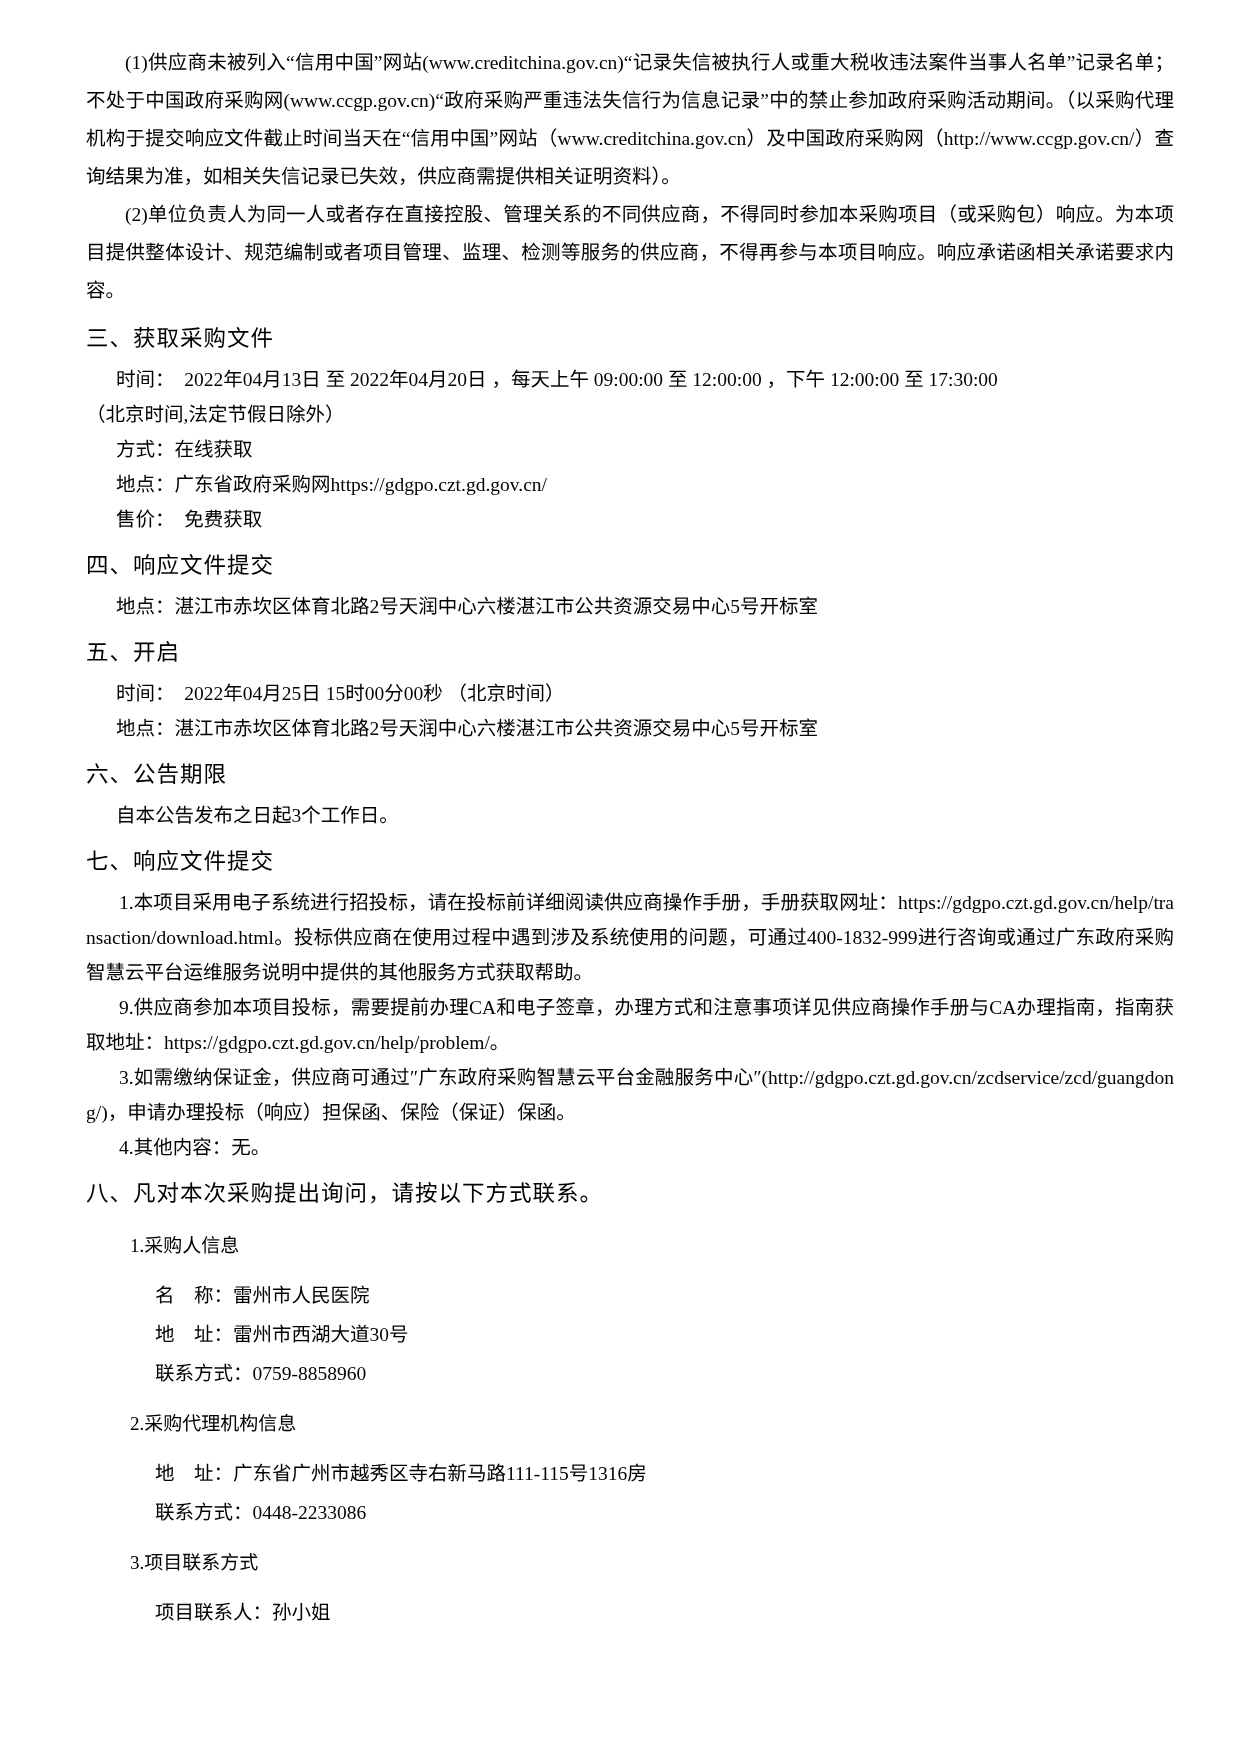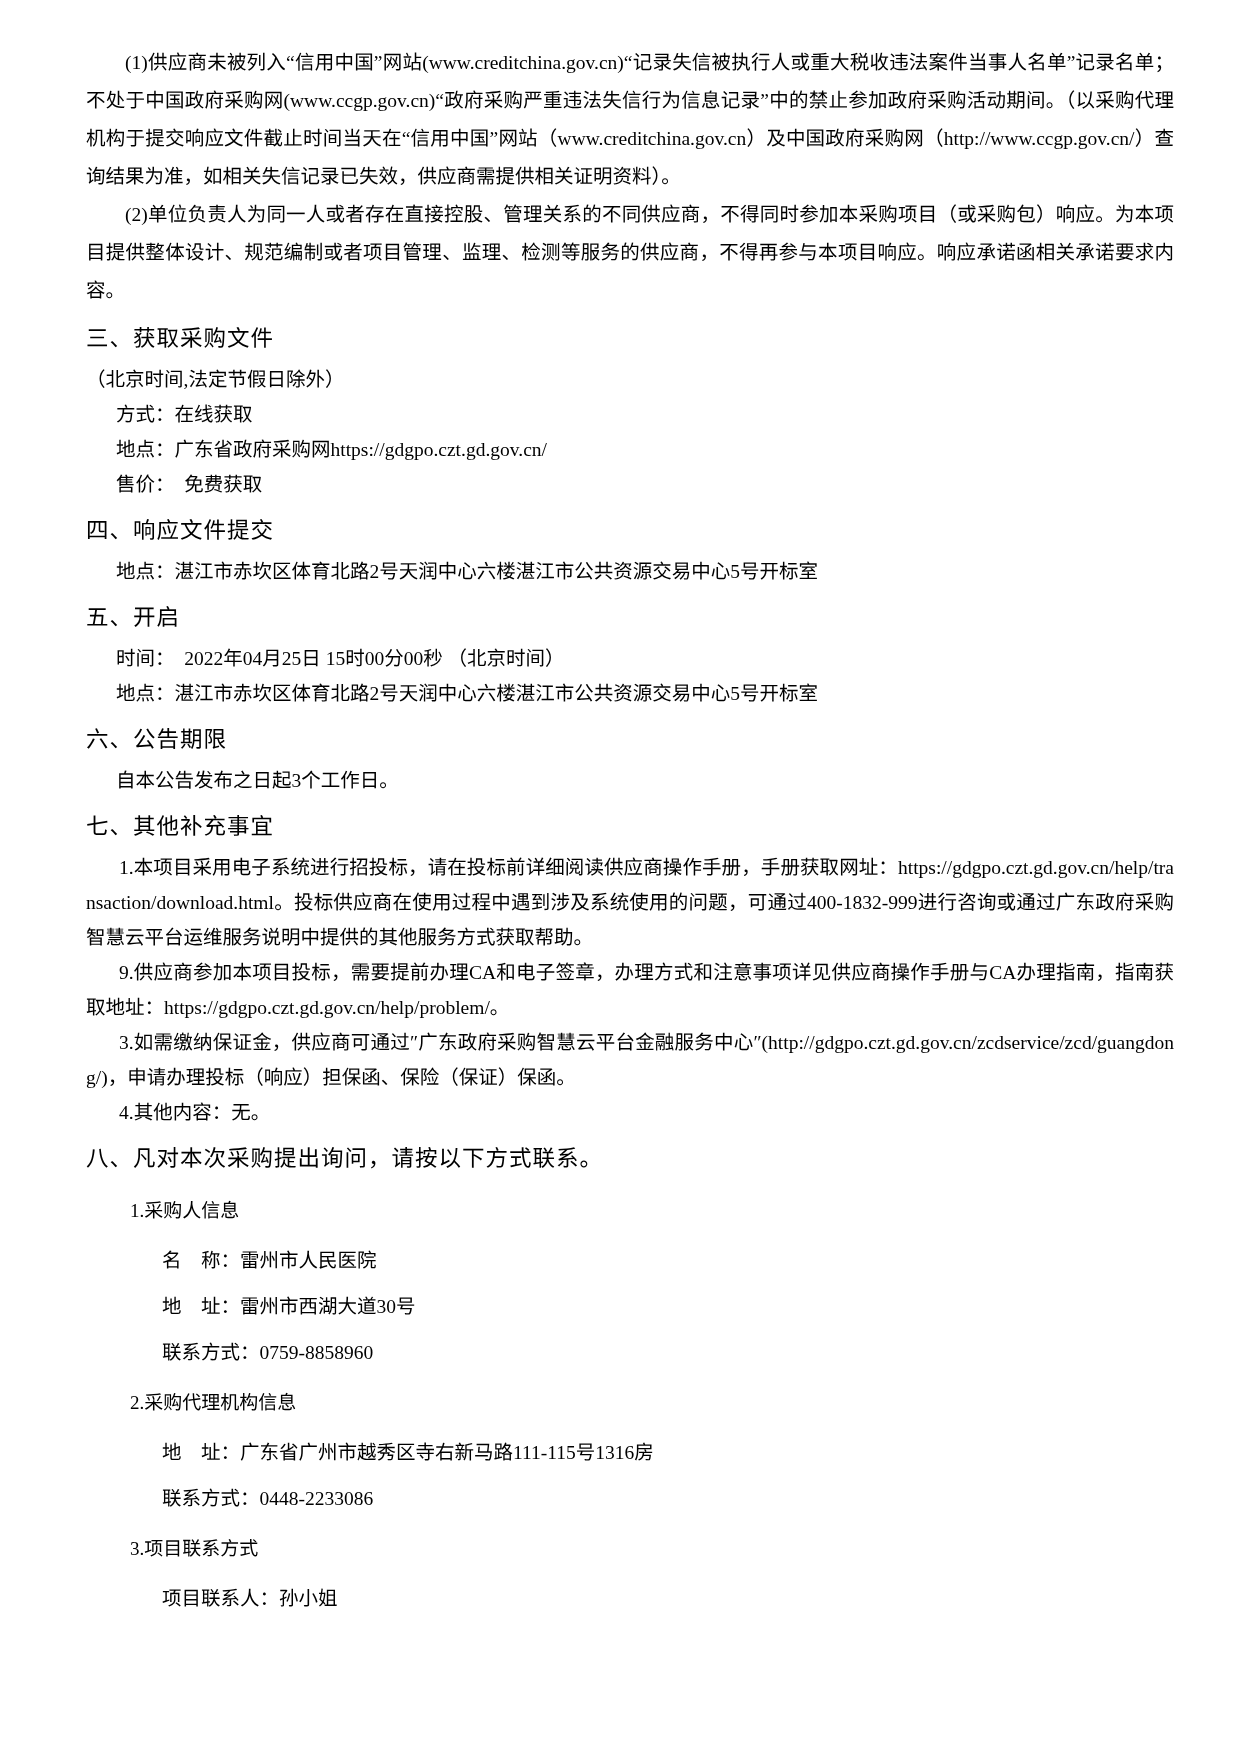--- a/index.html
+++ b/index.html
@@ -65,48 +65,49 @@
   .group-title {
     font-size: 19px;
     line-height: 34px;
     padding-left: 28px;
     margin: 16px;
   }
   .sub-detail {
     font-size: 19.5px;
     line-height: 34px;
     padding-left: 64px;
-    margin: 12px;
+    margin: 5px;
   }
 </style>
 </head>
 <body>
 
 <div class="page">
 
   <p class="para">(1)供应商未被列入“信用中国”网站(www.creditchina.gov.cn)“记录失信被执行人或重大税收违法案件当事人名单”记录名单；不处于中国政府采购网(www.ccgp.gov.cn)“政府采购严重违法失信行为信息记录”中的禁止参加政府采购活动期间。（以采购代理机构于提交响应文件截止时间当天在“信用中国”网站（www.creditchina.gov.cn）及中国政府采购网（http://www.ccgp.gov.cn/）查询结果为准，如相关失信记录已失效，供应商需提供相关证明资料）。</p>
   <p class="para">(2)单位负责人为同一人或者存在直接控股、管理关系的不同供应商，不得同时参加本采购项目（或采购包）响应。为本项目提供整体设计、规范编制或者项目管理、监理、检测等服务的供应商，不得再参与本项目响应。响应承诺函相关承诺要求内容。</p>
 
   <h2 class="heading">三、获取采购文件</h2>
+  <p class="detail">时间：　2022年04月13日 至 2022年04月20日 ，每天上午 09:00:00 至 12:00:00 ，下午 12:00:00 至 17:30:00</p>
   <p class="detail-wrap">（北京时间,法定节假日除外）</p>
   <p class="detail">方式：在线获取</p>
   <p class="detail">地点：广东省政府采购网https://gdgpo.czt.gd.gov.cn/</p>
   <p class="detail">售价：　免费获取</p>
 
   <h2 class="heading">四、响应文件提交</h2>
   <p class="detail">地点：湛江市赤坎区体育北路2号天润中心六楼湛江市公共资源交易中心5号开标室</p>
 
   <h2 class="heading">五、开启</h2>
   <p class="detail">时间：　2022年04月25日 15时00分00秒 （北京时间）</p>
   <p class="detail">地点：湛江市赤坎区体育北路2号天润中心六楼湛江市公共资源交易中心5号开标室</p>
 
   <h2 class="heading">六、公告期限</h2>
   <p class="detail">自本公告发布之日起3个工作日。</p>
 
-  <h2 class="heading">七、其他补充事宜</h2>
+  <h2 class="heading">七、响应文件提交</h2>
   <p class="para7">1.本项目采用电子系统进行招投标，请在投标前详细阅读供应商操作手册，手册获取网址：https://gdgpo.czt.gd.gov.cn/help/transaction/download.html。投标供应商在使用过程中遇到涉及系统使用的问题，可通过400-1832-999进行咨询或通过广东政府采购智慧云平台运维服务说明中提供的其他服务方式获取帮助。</p>
   <p class="para7">9.供应商参加本项目投标，需要提前办理CA和电子签章，办理方式和注意事项详见供应商操作手册与CA办理指南，指南获取地址：https://gdgpo.czt.gd.gov.cn/help/problem/。</p>
   <p class="para7">3.如需缴纳保证金，供应商可通过″广东政府采购智慧云平台金融服务中心″(http://gdgpo.czt.gd.gov.cn/zcdservice/zcd/guangdong/)，申请办理投标（响应）担保函、保险（保证）保函。</p>
   <p class="para7">4.其他内容：无。</p>
 
   <h2 class="heading">八、凡对本次采购提出询问，请按以下方式联系。</h2>
 
   <p class="group-title">1.采购人信息</p>
   <p class="sub-detail">名　称：雷州市人民医院</p>
   <p class="sub-detail">地　址：雷州市西湖大道30号</p>

